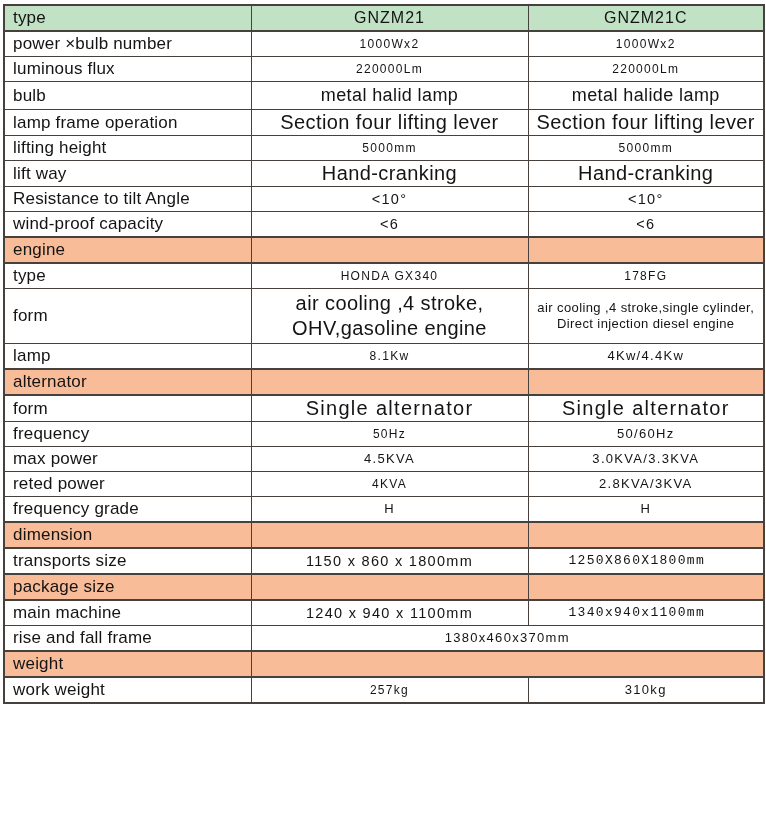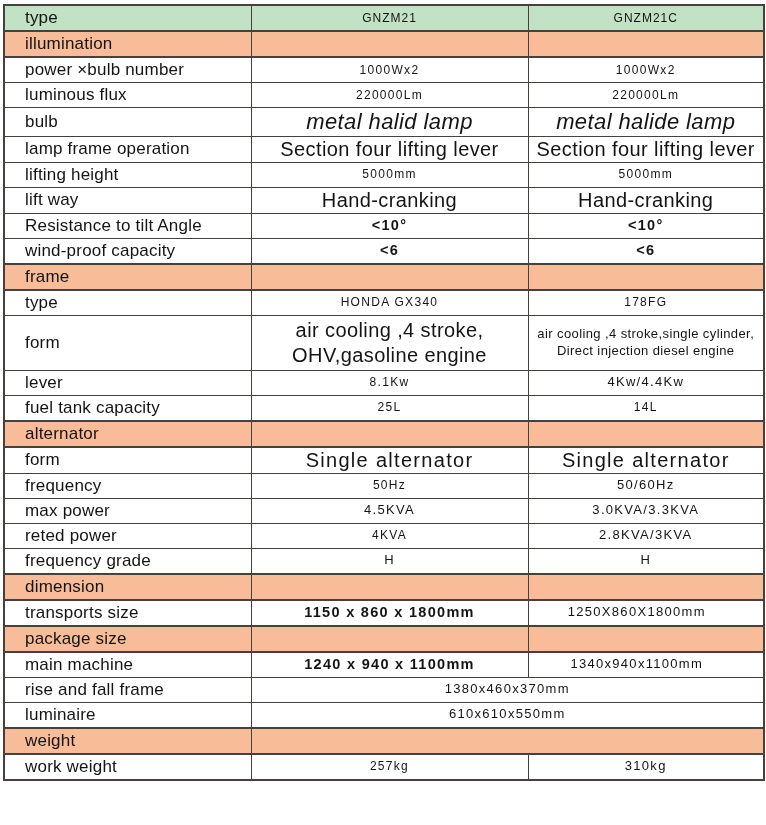--- a/index.html
+++ b/index.html
@@ -24,64 +24,59 @@
   col.c-m1{width:277px;}
   col.c-m2{width:236px;}
   td{
     border:1px solid var(--border);
     height:24px;padding:0 6px;
     overflow:hidden;white-space:pre-line;
     vertical-align:middle;
     line-height:1.25;
   }
   td.label{
-    text-align:left;padding-left:20px;
+    text-align:left;padding-left:8px;
     font-size:17px;letter-spacing:0.2px;
   }
   td.val{text-align:center;letter-spacing:0.4px;}
   tr.header td{
     background:var(--green);
     border-bottom-width:2px;
   }
-  tr.header td.val{font-size:12px;letter-spacing:1px;}
+  tr.header td.val{font-size:16px;letter-spacing:1px;}
   tr.section td{
     background:var(--salmon);
     border-top-width:2px;border-bottom-width:2px;
   }
   
   .xs{font-size:12px;}
   .sm{font-size:13px;}
-  .md{font-size:14.5px;font-weight:bold;}
+  .md{font-size:14.5px;}
   .lg{font-size:20px;}
-  .xl{font-size:22px;font-style:italic;}
+  .xl{font-size:18px;}
   .sp{letter-spacing:1.3px !important;}
-  .right{text-align:right;padding-right:24px;}
+  .right{text-align:right;padding-right:24px;font-family:Liberation Mono, monospace;}
   tr.h27 td{height:27px;}
   tr.h55 td{height:54px;}
 </style>
 </head>
 <body>
 
 <table class="spec">
   <colgroup>
     <col class="c-label">
       <col class="c-m1">
       <col class="c-m2">
   </colgroup>
   <tbody id="spec-body">
     <tr class="header">
       <td class="label">type</td>
       <td class="val">GNZM21</td>
       <td class="val">GNZM21C</td>
     </tr>
-  <tr class="section">
-        <td class="label">illumination</td>
-        <td class="val"></td>
-        <td class="val"></td>
-      </tr>
       <tr>
         <td class="label">power ×bulb number</td>
         <td class="val xs sp">1000Wx2</td>
         <td class="val xs sp">1000Wx2</td>
       </tr>
       <tr>
         <td class="label">luminous flux</td>
         <td class="val xs sp">220000Lm</td>
         <td class="val xs sp">220000Lm</td>
       </tr>
@@ -109,45 +104,40 @@
         <td class="label">Resistance to tilt Angle</td>
         <td class="val md sp">&lt;10°</td>
         <td class="val md sp">&lt;10°</td>
       </tr>
       <tr>
         <td class="label">wind-proof capacity</td>
         <td class="val md sp">&lt;6</td>
         <td class="val md sp">&lt;6</td>
       </tr>
       <tr class="section">
-        <td class="label">frame</td>
+        <td class="label">engine</td>
         <td class="val"></td>
         <td class="val"></td>
       </tr>
       <tr>
         <td class="label">type</td>
         <td class="val xs sp">HONDA  GX340</td>
         <td class="val xs sp">178FG</td>
       </tr>
       <tr class="h55">
         <td class="label">form</td>
         <td class="val lg">air cooling ,4 stroke,
 OHV,gasoline engine</td>
         <td class="val sm">air cooling ,4 stroke,single cylinder,
 Direct injection diesel engine</td>
       </tr>
       <tr>
-        <td class="label">lever</td>
+        <td class="label">lamp</td>
         <td class="val xs sp">8.1Kw</td>
         <td class="val sm sp">4Kw/4.4Kw</td>
-      </tr>
-      <tr>
-        <td class="label">fuel tank capacity</td>
-        <td class="val xs sp">25L</td>
-        <td class="val xs sp">14L</td>
       </tr>
       <tr class="section">
         <td class="label">alternator</td>
         <td class="val"></td>
         <td class="val"></td>
       </tr>
       <tr>
         <td class="label">form</td>
         <td class="val lg sp">Single alternator</td>
         <td class="val lg sp">Single alternator</td>
@@ -188,24 +178,20 @@
         <td class="val"></td>
       </tr>
       <tr>
         <td class="label">main machine</td>
         <td class="val md sp">1240 x 940 x 1100mm</td>
         <td class="val sm sp right">1340x940x1100mm</td>
       </tr>
       <tr>
         <td class="label">rise and fall frame</td>
         <td class="val sm sp" colspan="2">1380x460x370mm</td>
-      </tr>
-      <tr>
-        <td class="label">luminaire</td>
-        <td class="val sm sp" colspan="2">610x610x550mm</td>
       </tr>
       <tr class="section">
         <td class="label">weight</td>
         <td class="val" colspan="2"></td>
       </tr>
       <tr>
         <td class="label">work weight</td>
         <td class="val xs sp">257kg</td>
         <td class="val sm sp">310kg</td>
       </tr>

